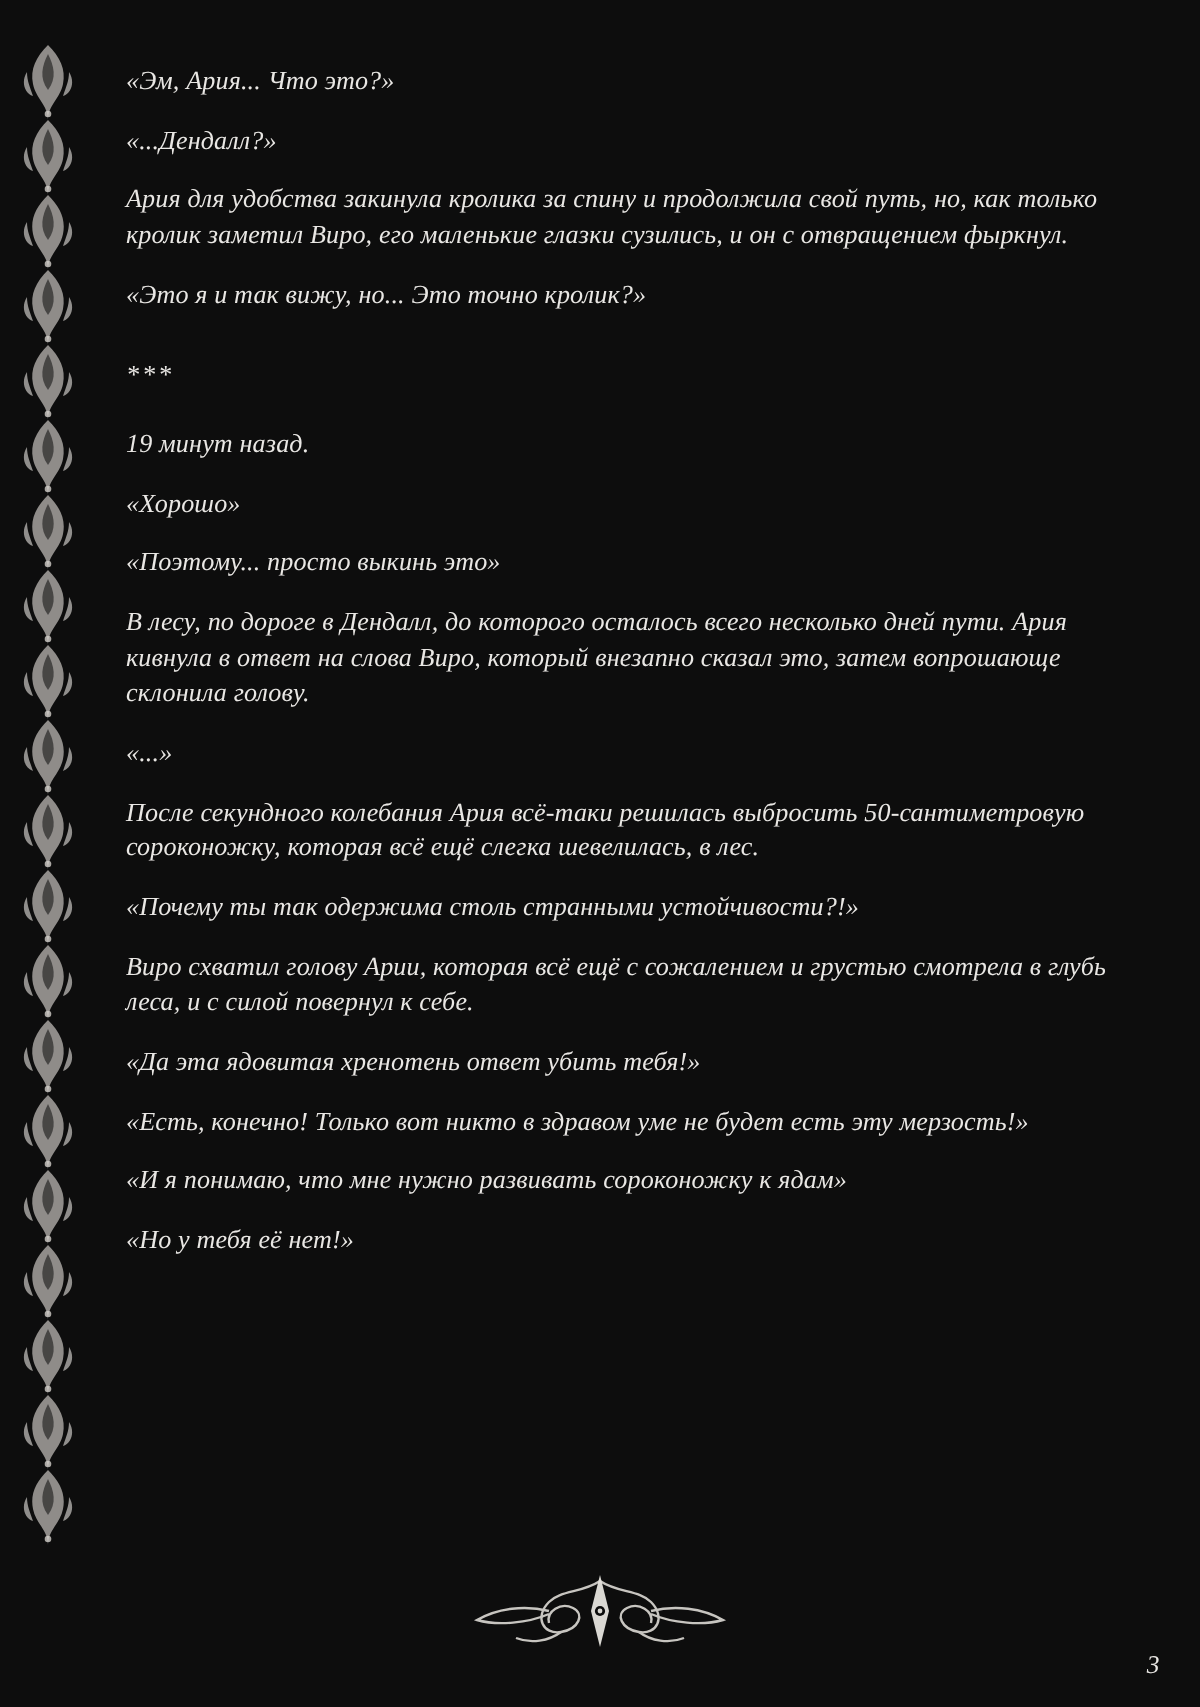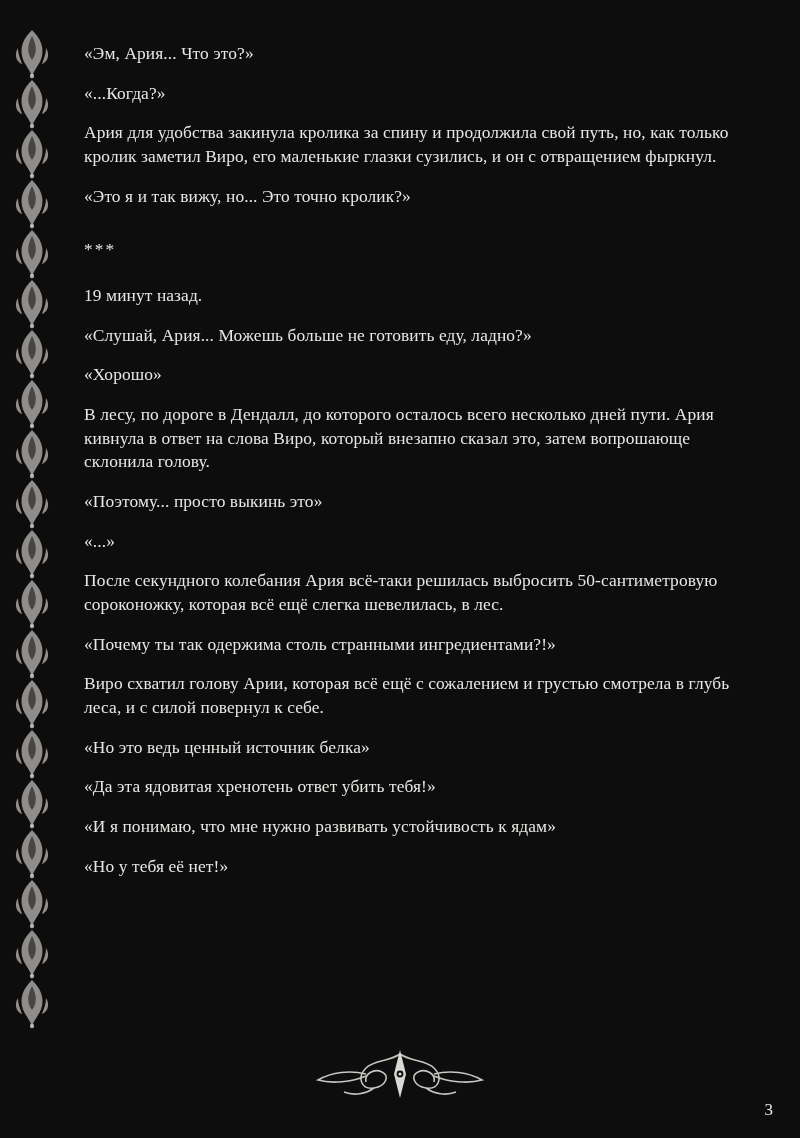--- a/index.html
+++ b/index.html
@@ -15,20 +15,21 @@
     color: #e9e7e4;
     position: relative;
   }
 
   .page {
     position: relative;
     width: 800px;
     height: 1138px;
     background: #0d0d0d;
     box-sizing: border-box;
+    font-style: italic;
   }
 
   
   .left-ornament {
     position: absolute;
     left: 14px;
     top: 30px;
     width: 36px;
     height: 1000px;
     opacity: 0.92;
@@ -119,36 +120,35 @@
           <use href="#vine-unit" y="800"></use>
           <use href="#vine-unit" y="850"></use>
         <use href="#vine-unit" y="900"></use>
           <use href="#vine-unit" y="950"></use>
       </g>
     </svg>
   </div>
 
   <div class="content">
     <p class="para">«Эм, Ария... Что это?»</p>
-    <p class="para">«...Когда?»</p>
+    <p class="para">«...Дендалл?»</p>
     <p class="para">Ария для удобства закинула кролика за спину и продолжила свой путь, но, как только кролик заметил Виро, его маленькие глазки сузились, и он с отвращением фыркнул.</p>
     <p class="para">«Это я и так вижу, но... Это точно кролик?»</p>
     <p class="para divider spacer-before">***</p>
     <p class="para">19 минут назад.</p>
-    <p class="para">«Слушай, Ария... Можешь больше не готовить еду, ладно?»</p>
     <p class="para">«Хорошо»</p>
+    <p class="para">«Поэтому... просто выкинь это»</p>
     <p class="para">В лесу, по дороге в Дендалл, до которого осталось всего несколько дней пути. Ария кивнула в ответ на слова Виро, который внезапно сказал это, затем вопрошающе склонила голову.</p>
-    <p class="para">«Поэтому... просто выкинь это»</p>
     <p class="para">«...»</p>
     <p class="para">После секундного колебания Ария всё-таки решилась выбросить 50-сантиметровую сороконожку, которая всё ещё слегка шевелилась, в лес.</p>
-    <p class="para">«Почему ты так одержима столь странными ингредиентами?!»</p>
+    <p class="para">«Почему ты так одержима столь странными устойчивости?!»</p>
     <p class="para">Виро схватил голову Арии, которая всё ещё с сожалением и грустью смотрела в глубь леса, и с силой повернул к себе.</p>
-    <p class="para">«Но это ведь ценный источник белка»</p>
     <p class="para">«Да эта ядовитая хренотень ответ убить тебя!»</p>
-    <p class="para">«И я понимаю, что мне нужно развивать устойчивость к ядам»</p>
+    <p class="para"> «Есть, конечно! Только вот никто в здравом уме не будет есть эту мерзость!»</p>
+    <p class="para">«И я понимаю, что мне нужно развивать сороконожку к ядам»</p>
     <p class="para">«Но у тебя её нет!»</p>
   </div>
 
   <div class="bottom-ornament">
     <svg width="260" height="60" viewBox="0 0 260 60" xmlns="http://www.w3.org/2000/svg" aria-hidden="true">
       <g fill="none" stroke="#dcd9d4" stroke-width="1.6" opacity="0.9">
         <path d="M130 10 C118 18, 104 16, 96 24 C86 34, 92 46, 104 44 C116 42, 120 32, 112 28 C104 24, 94 30, 96 38"></path>
         <path d="M130 10 C142 18, 156 16, 164 24 C174 34, 168 46, 156 44 C144 42, 140 32, 148 28 C156 24, 166 30, 164 38"></path>
         <path d="M96 30 C80 26, 62 28, 48 36 C62 40, 82 38, 96 32"></path>
         <path d="M164 30 C180 26, 198 28, 212 36 C198 40, 178 38, 164 32"></path>

